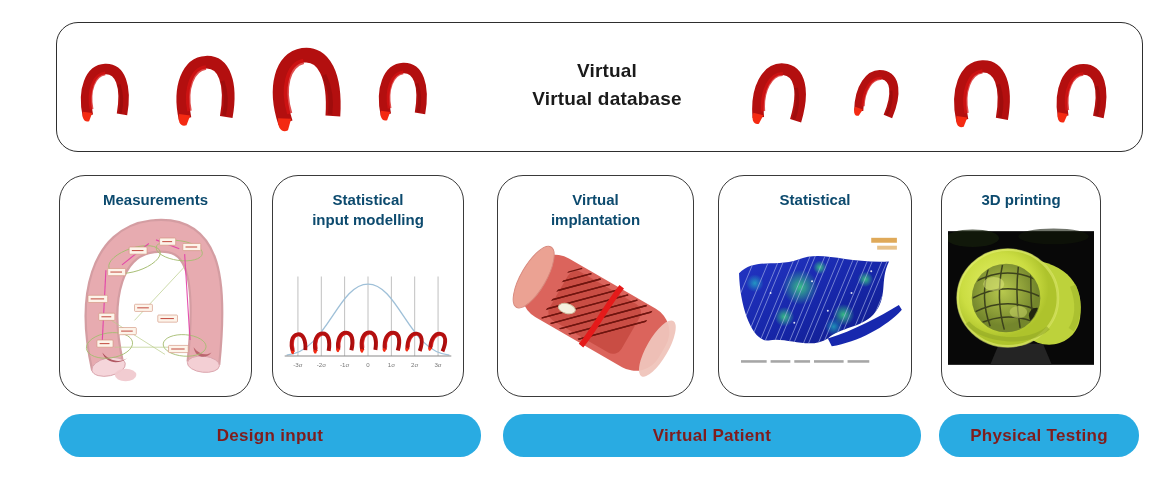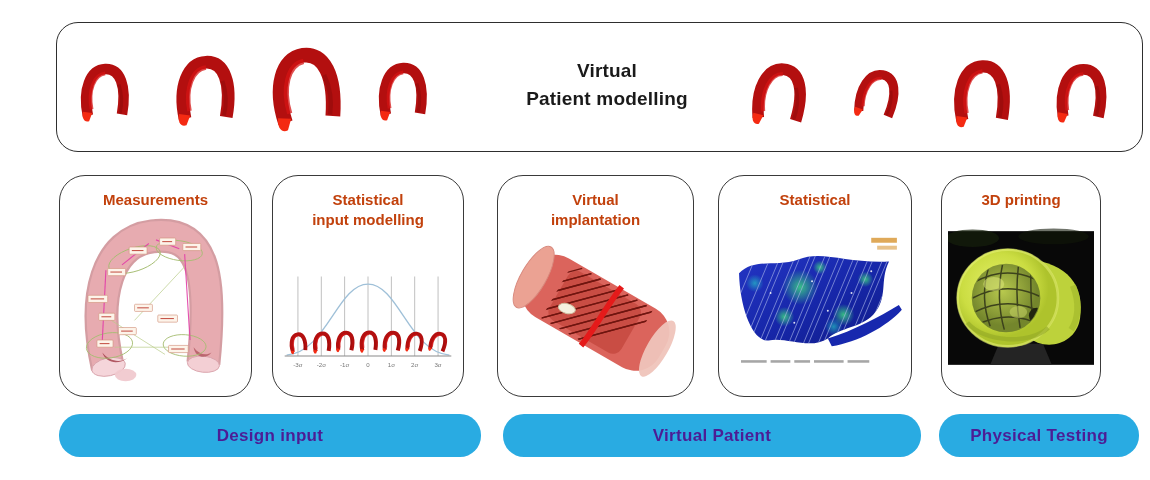--- a/index.html
+++ b/index.html
@@ -19,33 +19,33 @@
     color:#1a1a1a;font-weight:800;font-size:19px;line-height:1.45;letter-spacing:.2px;
   }
   
   .card{
     position:absolute;top:175px;height:222px;background:#fff;
     border:1.4px solid #3a3a3a;border-radius:26px;
     display:flex;flex-direction:column;align-items:center;box-sizing:border-box;
     padding:14px 6px 10px 6px;
   }
   .card-title{
-    color:#c2410c;font-weight:700;font-size:15px;line-height:1.3;text-align:center;
+    color:#0c4a6e;font-weight:700;font-size:15px;line-height:1.3;text-align:center;
   }
   .card-media{flex:1;display:flex;align-items:center;justify-content:center;width:100%;}
   .card-media.bottom{align-items:flex-end;padding-bottom:4px;}
   #card-1{left:33px;width:193px;}
   #card-2{left:246px;width:192px;}
   #card-3{left:471px;width:197px;}
   #card-4{left:692px;width:194px;}
   #card-5{left:915px;width:160px;}
   
   .pill{
     position:absolute;top:414px;height:43px;border-radius:21px;background:#29abe2;
-    color:#4c1d95;font-weight:700;font-size:17px;letter-spacing:.3px;
+    color:#7f1d1d;font-weight:700;font-size:17px;letter-spacing:.3px;
     display:flex;align-items:center;justify-content:center;cursor:pointer;
   }
   #pill-1{left:33px;width:422px;}
   #pill-2{left:477px;width:418px;}
   #pill-3{left:913px;width:200px;}
   svg{display:block;}
 </style>
 </head>
 <body>
 
@@ -71,21 +71,21 @@
       </svg>
     <svg class="aorta" style="left:204px;top:16px;transform:rotate(-6deg)" width="87" height="97" viewBox="0 0 100 100">
         <use href="#aorta-shape"></use>
       </svg>
     <svg class="aorta" style="left:314px;top:33px" width="62" height="70" viewBox="0 0 100 100">
         <use href="#aorta-shape"></use>
       </svg>
 
     <div class="db-title">
       <div>Virtual</div>
-      <div>Patient modelling</div>
+      <div>Virtual database</div>
     </div>
 
     <svg class="aorta" style="left:686px;top:37px;transform:rotate(7deg)" width="72" height="68" viewBox="0 0 100 100">
         <use href="#aorta-shape"></use>
       </svg>
     <svg class="aorta" style="left:792px;top:44px;transform:rotate(13deg)" width="56" height="54" viewBox="0 0 100 100">
         <use href="#aorta-shape"></use>
       </svg>
     <svg class="aorta" style="left:888px;top:30px" width="72" height="80" viewBox="0 0 100 100">
         <use href="#aorta-shape"></use>

